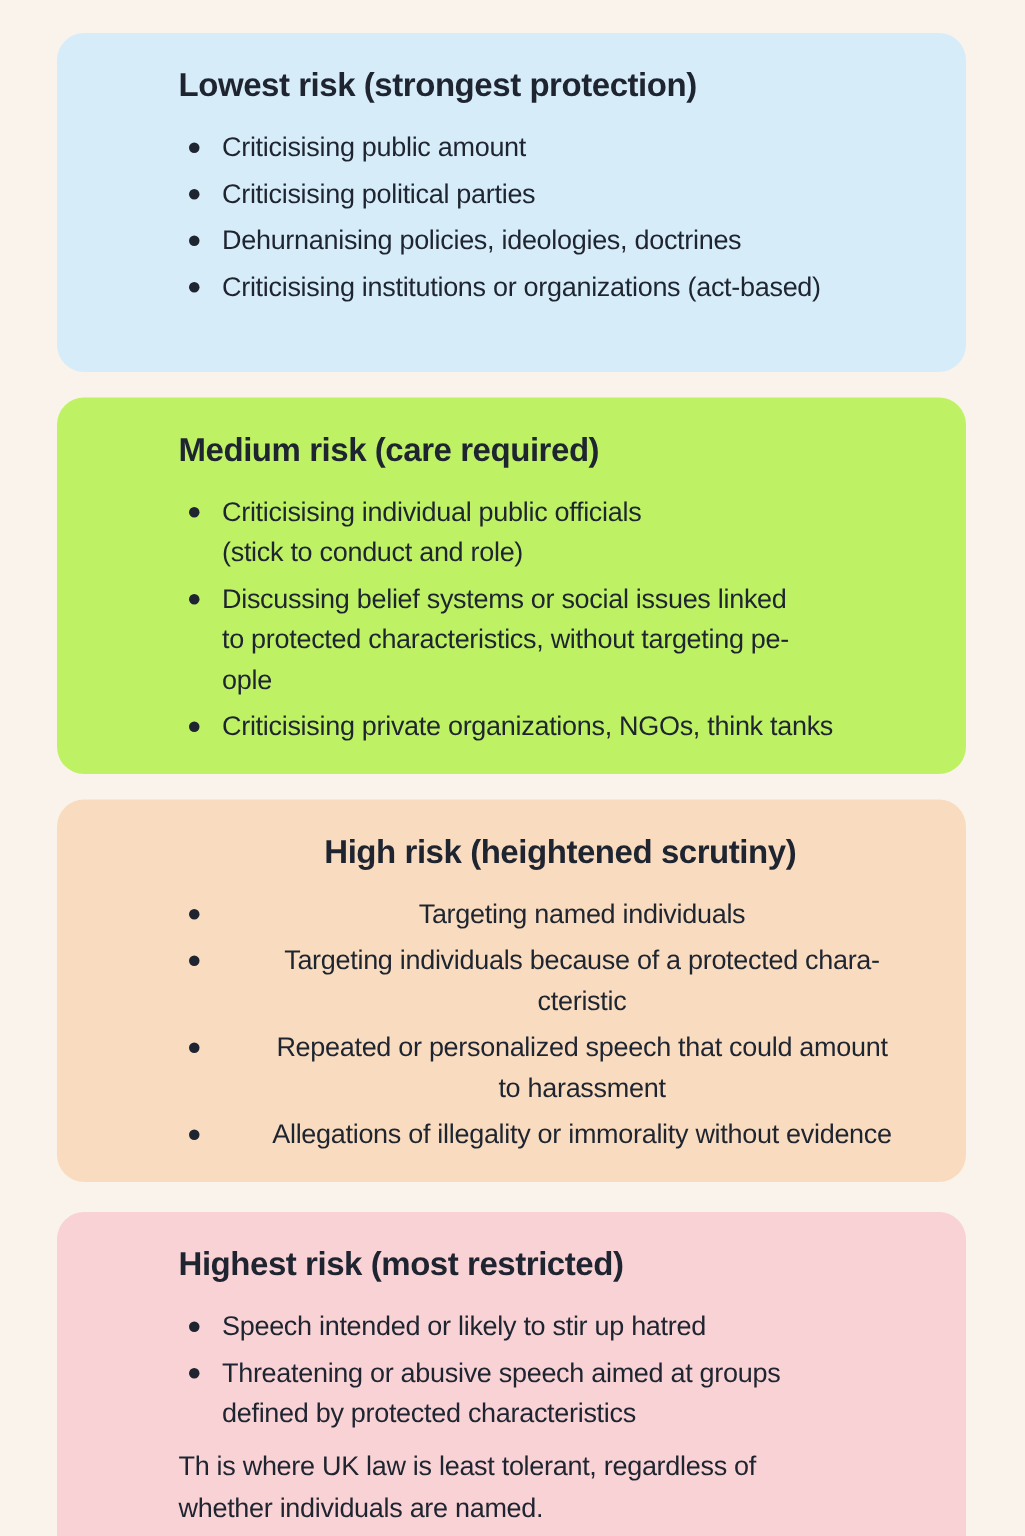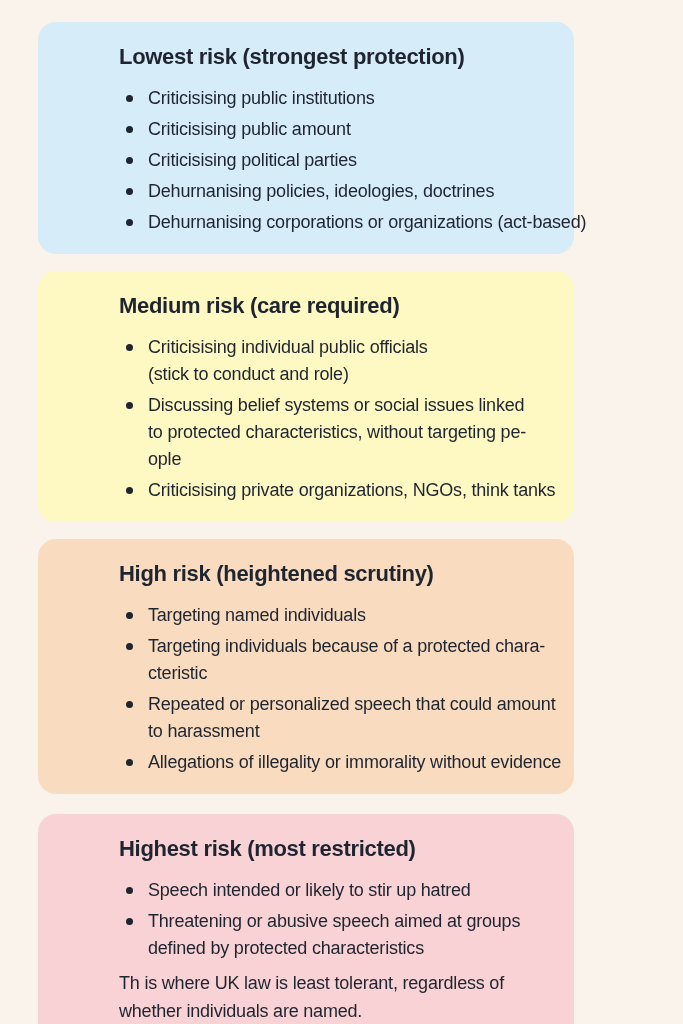--- a/index.html
+++ b/index.html
@@ -17,27 +17,27 @@
   }
   .ladder {
     box-sizing: border-box;
     padding: 22px 0 0 38px;
     display: flex;
     flex-direction: column;
     gap: 17px;
   }
   .card {
     box-sizing: border-box;
-    width: 536px;
+    width: 606px;
     border-radius: 18px;
     padding: 21px 16px 14px 81px;
   }
   [data-name="card-lowest-risk"]  { min-height: 226px; }
   [data-name="card-medium-risk"]  { min-height: 235px; }
-  [data-name="card-high-risk"]    { min-height: 234px; }
+  [data-name="card-high-risk"]    { min-height: 234px; text-align: center; }
   [data-name="card-highest-risk"] { min-height: 234px; margin-top: 3px; }
   .card-title {
     margin: 0 0 14px 0;
     font-size: 22px;
     line-height: 28px;
     font-weight: 700;
     letter-spacing: -0.3px;
   }
   .bullets {
     margin: 0;
@@ -70,30 +70,29 @@
   }
 </style>
 </head>
 <body>
 
 <main class="ladder" data-name="risk-ladder">
 
     <section class="card" data-name="card-lowest-risk" style="background: rgb(215, 236, 249);">
       <h2 class="card-title" data-name="risk-card-title">Lowest risk (strongest protection)</h2>
       <ul class="bullets" data-name="risk-bullet-list">
-        <li class="bullet" data-name="risk-bullet">Criticisising public institutions</li>
         <li class="bullet" data-name="risk-bullet">Criticisising public amount</li>
         <li class="bullet" data-name="risk-bullet">Criticisising political parties</li>
         <li class="bullet" data-name="risk-bullet">Dehurnanising policies, ideologies, doctrines</li>
-        <li class="bullet" data-name="risk-bullet">Dehurnanising corporations or organizations (act-based)</li>
+        <li class="bullet" data-name="risk-bullet">Criticisising institutions or organizations (act-based)</li>
       </ul>
 
     </section>
 
-    <section class="card" data-name="card-medium-risk" style="background: #fef9c3;">
+    <section class="card" data-name="card-medium-risk" style="background: #bef264;">
       <h2 class="card-title" data-name="risk-card-title">Medium risk (care required)</h2>
       <ul class="bullets" data-name="risk-bullet-list">
         <li class="bullet" data-name="risk-bullet">Criticisising individual public officials
 (stick to conduct and role)</li>
         <li class="bullet" data-name="risk-bullet">Discussing belief systems or social issues linked
 to protected characteristics, without targeting pe-
 ople</li>
         <li class="bullet" data-name="risk-bullet">Criticisising private organizations, NGOs, think tanks</li>
       </ul>
 

